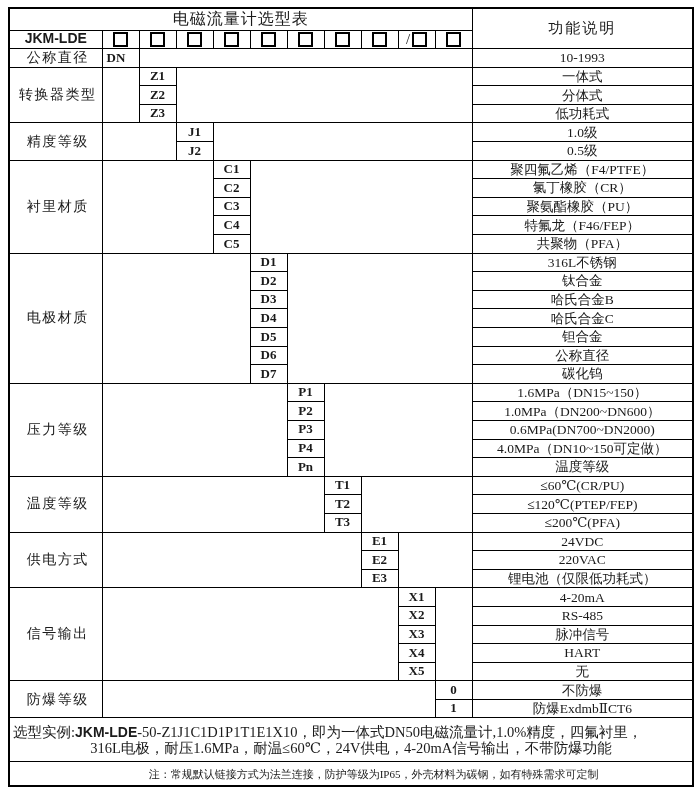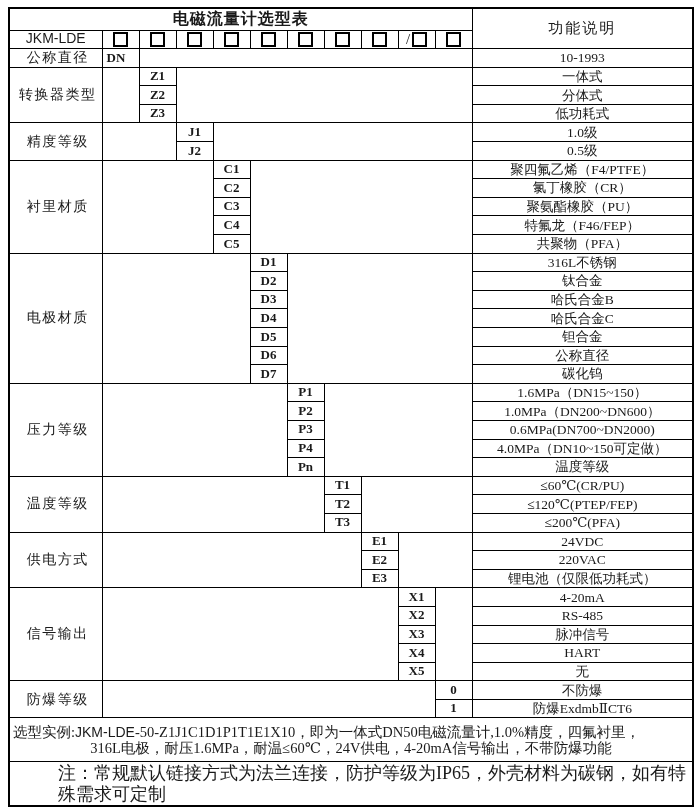--- a/index.html
+++ b/index.html
@@ -24,46 +24,46 @@
     text-align: center;
     vertical-align: middle;
     padding: 0 2px;
     font-size: 14px;
     line-height: 1.12;
     overflow: hidden;
     white-space: nowrap;
   }
   tr.r { height: 18.6px; }
   tr.title-row { height: 22px; }
-  .title-cell { font-size: 16px; letter-spacing: 1px; font-weight: bold; }
+  .title-cell { font-size: 16px; letter-spacing: 1px; }
   .func-head { font-size: 15px; letter-spacing: 2px; border-radius: 9px; }
   .lbl { font-size: 14px; letter-spacing: 1.5px; padding-left: 6px; }
   .model {
     font-family: "Liberation Sans", "DejaVu Sans", sans-serif;
-    font-weight: normal;
+    font-weight: bold;
     font-size: 14px;
   }
   .code { font-size: 13px; font-weight: bold; }
   .code-dn { text-align: left; padding-left: 4px; }
   .desc { font-size: 13.5px; }
   .cbx {
     display: inline-block;
     width: 11px;
     height: 11px;
     border: 2px solid #000;
     vertical-align: middle;
     background: #fff;
   }
   .slash { font-size: 15px; margin-right: 2px; vertical-align: middle; }
   tr.example-row { height: 44px; }
   tr.note-row { height: 24px; }
   .footer-cell { white-space: normal; font-size: 14.5px; padding: 1px 3px; }
   .ex-line1 { text-align: left; }
   .ex-line2 { text-align: center; }
-  .note-cell { text-align: left; font-size: 18px; padding-left: 48px; }
+  .note-cell { text-align: center; font-size: 11px; padding-left: 48px; }
 </style>
 </head>
 <body>
 
 <div class="wrap">
 <table class="sel">
   <colgroup>
     <col style="width:93px">
     <col style="width:37px">
         <col style="width:37px">

